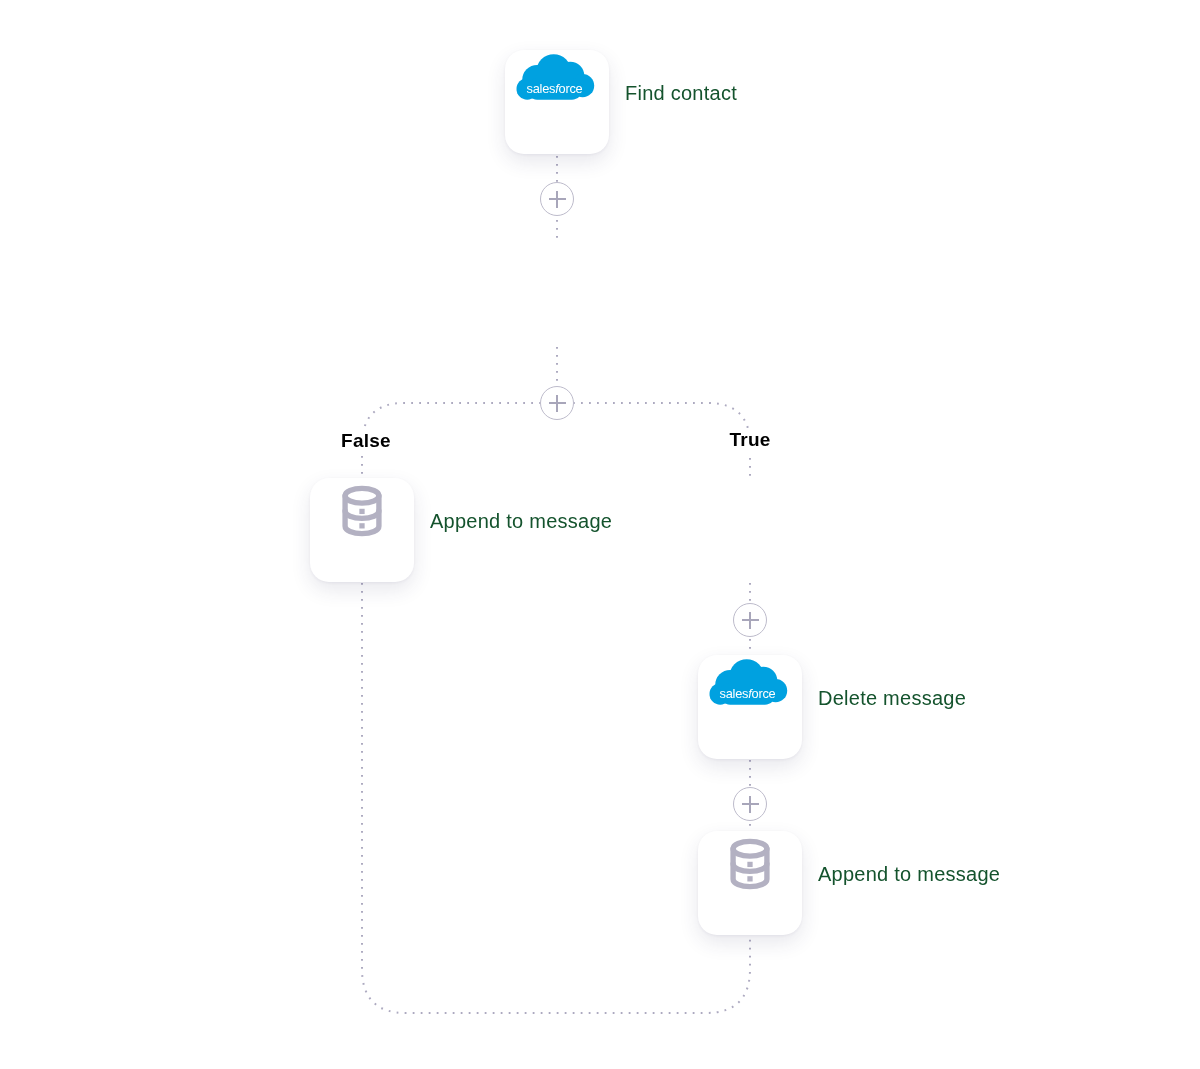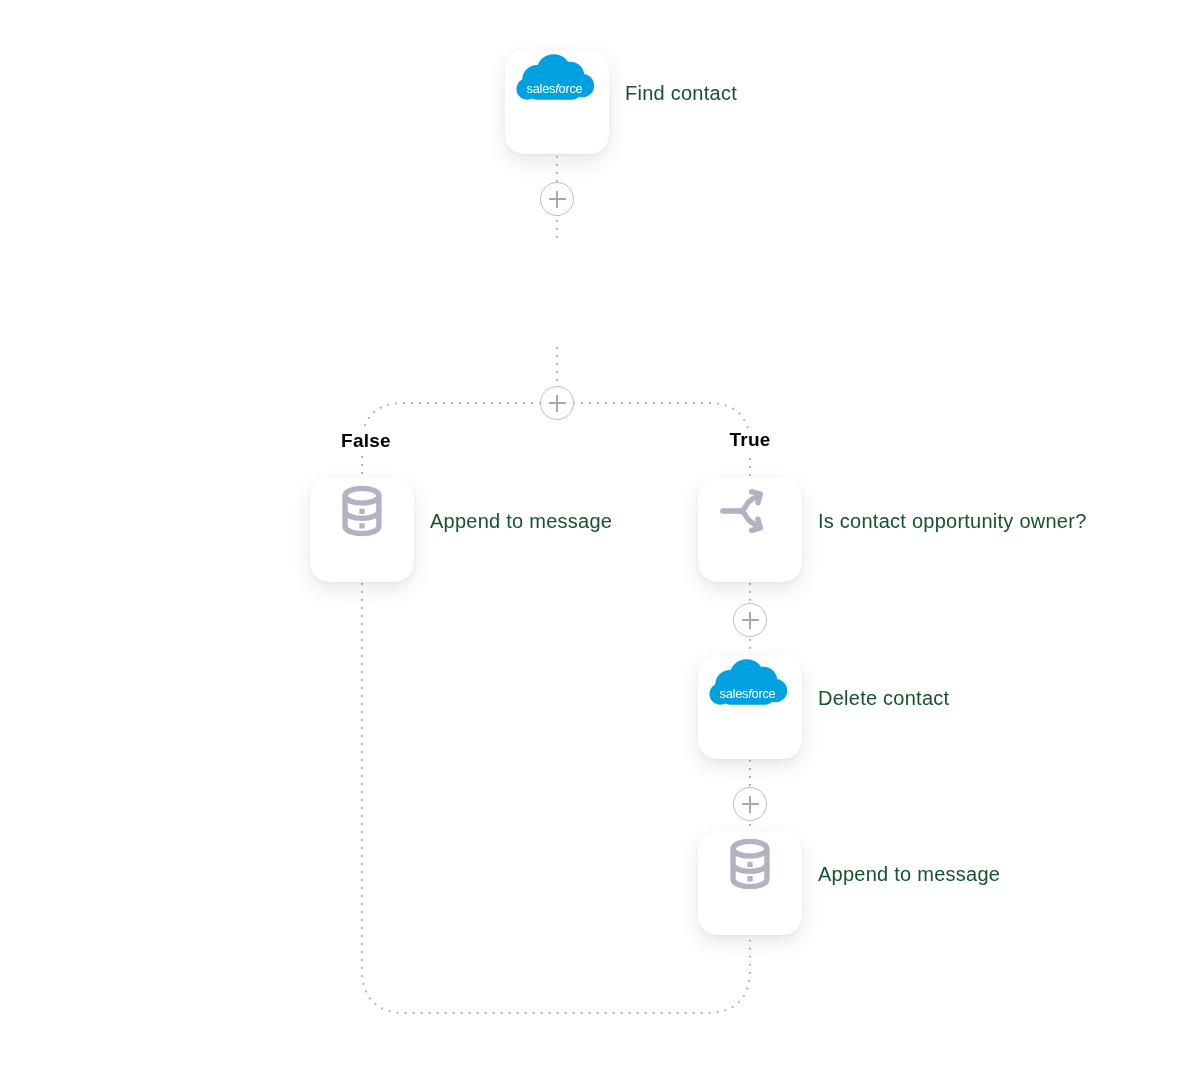--- a/index.html
+++ b/index.html
@@ -86,52 +86,40 @@
         <ellipse cx="40" cy="21.5" rx="20.5" ry="9"></ellipse>
         <path d="M19.5 21.5 V58.5 A20.5 9 0 0 0 60.5 58.5 V21.5"></path>
         <path d="M19.5 40 A20.5 9 0 0 0 60.5 40"></path>
         <rect x="36.8" y="37.3" width="6.4" height="6.4" fill="#B3B1C2" stroke="none"></rect>
         <rect x="36.8" y="54.8" width="6.4" height="6.4" fill="#B3B1C2" stroke="none"></rect>
       </svg>
     </div>
     <div class="node-label">Append to message</div>
   </div>
 
-  <div class="node" style="left:698px; top:478px;">
-    <div class="card">
-      <svg viewBox="0 0 80 80" width="66" height="66" fill="none" stroke="#B3B1C2" stroke-width="6.5" stroke-linecap="round" stroke-linejoin="round">
-        <path d="M7 40 H27"></path>
-        <path d="M27 40 C35 40 34 32 40 27.5 L48.5 22"></path>
-        <path d="M27 40 C35 40 34 48 40 52.5 L48.5 58"></path>
-        <path d="M41.9 16.6 L52.5 19.5 L49.6 30.1"></path>
-        <path d="M41.9 63.4 L52.5 60.5 L49.6 49.9"></path>
-      </svg>
-    </div>
-    <div class="node-label">Is contact opportunity owner?</div>
-  </div>
 
   <button class="plus" style="left:733px; top:603px;">
     <span class="plus-glyph"></span>
   </button>
 
   <div class="node" style="left:698px; top:655px;">
     <div class="card">
       <svg viewBox="0 0 104 76" width="86" height="63">
         <g fill="#00A1E0">
           <circle cx="28" cy="36" r="18"></circle>
             <circle cx="48" cy="26" r="21"></circle>
           <circle cx="68" cy="31" r="17"></circle>
             <circle cx="83" cy="43" r="14"></circle>
           <circle cx="16" cy="47" r="13"></circle>
           <rect x="15" y="34" width="68" height="26" rx="13"></rect>
         </g>
         <text x="49" y="52" text-anchor="middle" fill="#FFFFFF" font-size="15.5" letter-spacing="-0.3" font-family="Liberation Sans, sans-serif"><tspan>sales</tspan><tspan font-style="italic">f</tspan><tspan>orce</tspan></text>
       </svg>
     </div>
-    <div class="node-label">Delete contact</div>
+    <div class="node-label">Delete message</div>
   </div>
 
   <button class="plus" style="left:733px; top:787px;">
     <span class="plus-glyph"></span>
   </button>
 
   <div class="node" style="left:698px; top:831px;">
     <div class="card">
       <svg viewBox="0 0 80 80" width="66" height="66" fill="none" stroke="#B3B1C2" stroke-width="6.5" stroke-linecap="round" stroke-linejoin="round">
         <ellipse cx="40" cy="21.5" rx="20.5" ry="9"></ellipse>

